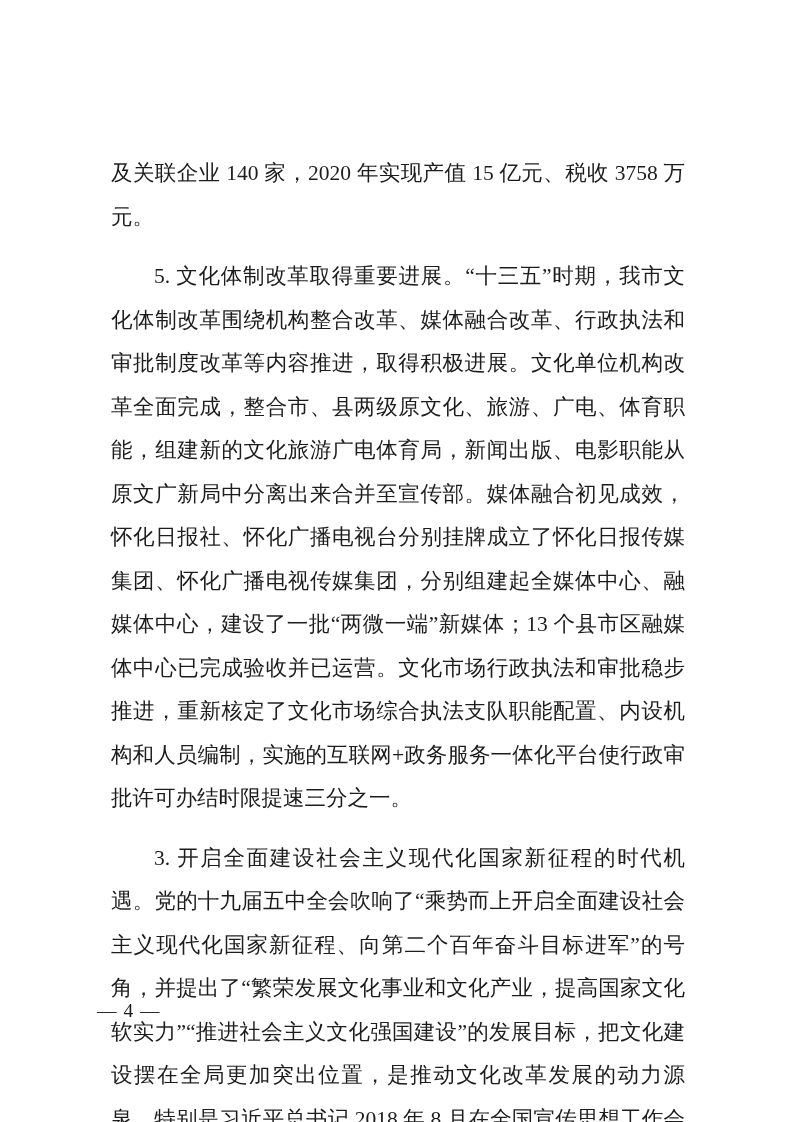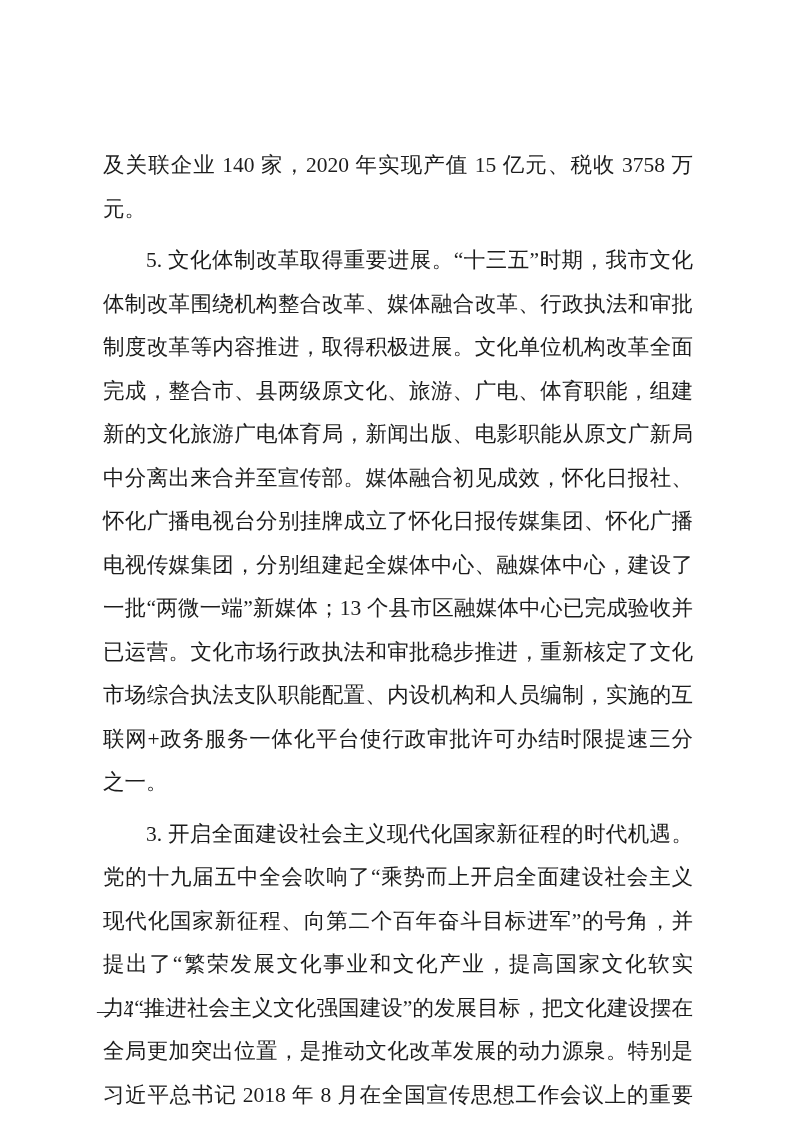--- a/index.html
+++ b/index.html
@@ -16,21 +16,21 @@
     font-family: "Liberation Serif", "DejaVu Serif", serif;
     color: #1c1c1c;
   }
   .content {
     position: absolute;
     left: 95px;
     top: 136px;
     width: 606px;
   }
   .para {
-    margin: 8px;
+    margin: 16px;
     font-size: 21.5px;
     line-height: 43.5px;
     text-align: justify;
     text-justify: inter-ideograph;
     word-break: break-all;
   }
   .indent {
     text-indent: 2em;
   }
   .lead {

